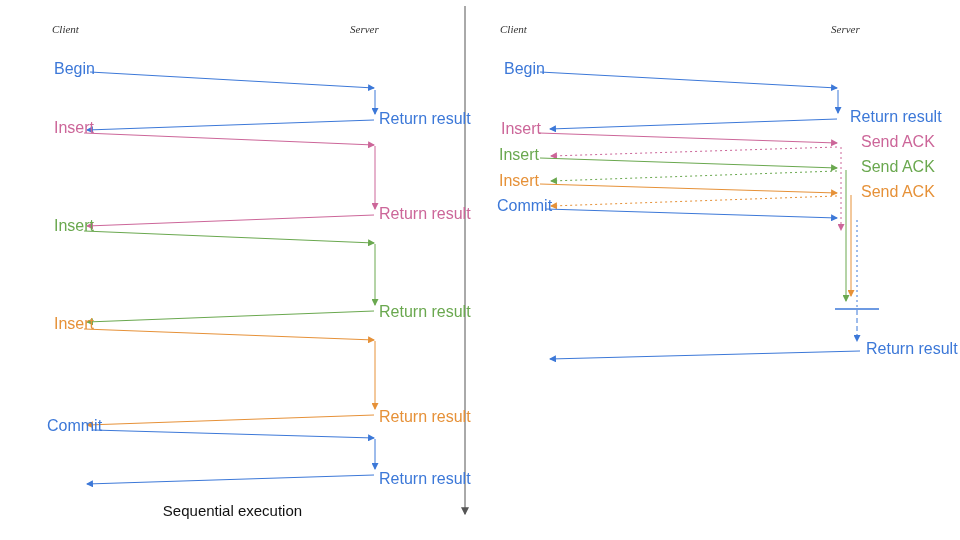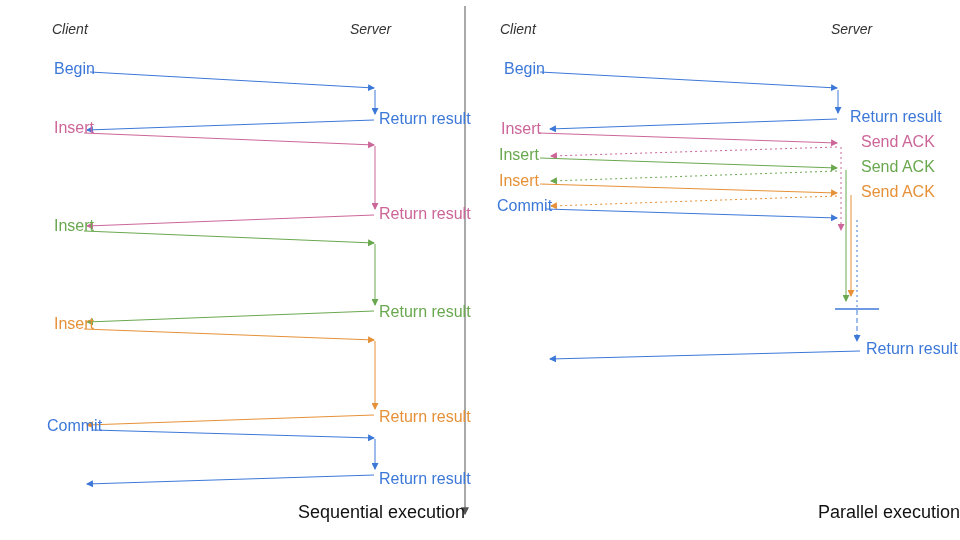--- a/index.html
+++ b/index.html
@@ -1,21 +1,21 @@
 <!DOCTYPE html>
 <html style="--blue: #3c78d8; --pink: #cc6699; --green: #6aa84f; --orange: #e69138; --axis: #555555; --header_text: #333333; --caption_text: #111111;"><head>
 <meta charset="utf-8">
 <style>
   html,body{margin:0;padding:0;background:#fff;}
   .stage{position:relative;width:960px;height:540px;background:#fff;overflow:hidden;
          font-family:"Liberation Sans",sans-serif;}
   .stage svg{position:absolute;left:0;top:0;}
   .lbl{position:absolute;font-size:16px;line-height:14px;white-space:nowrap;color:#222;}
-  .hdr{font-style:italic;font-size:14px;color:var(--header_text);}
-  .cap{position:absolute;font-size:18px;color:var(--caption_text);text-align:right;}
+  .hdr{font-style:italic;font-size:11px;color:var(--header_text);font-family:Liberation Serif, serif;}
+  .cap{position:absolute;font-size:15px;color:var(--caption_text);text-align:center;}
   .time{position:absolute;font-size:12px;font-weight:bold;color:#111;margin-top:28px;}
   .c-blue{color:var(--blue);} .c-pink{color:var(--pink);}
   .c-green{color:var(--green);} .c-orange{color:var(--orange);}
   line{stroke-width:1;fill:none;}
   .s-blue{stroke:var(--blue);} .s-pink{stroke:var(--pink);}
   .s-green{stroke:var(--green);} .s-orange{stroke:var(--orange);}
   .s-axis{stroke:var(--axis);}
   .f-blue{fill:var(--blue);} .f-pink{fill:var(--pink);}
   .f-green{fill:var(--green);} .f-orange{fill:var(--orange);}
   .f-axis{fill:var(--axis);}
@@ -124,17 +124,16 @@
   <div class="lbl c-blue" style="left:504px;top:62px">Begin</div>
   <div class="lbl c-blue" style="left:850px;top:110px">Return result</div>
   <div class="lbl c-pink" style="left:501px;top:122px">Insert</div>
   <div class="lbl c-pink" style="left:861px;top:135px">Send ACK</div>
   <div class="lbl c-green" style="left:499px;top:148px">Insert</div>
   <div class="lbl c-green" style="left:861px;top:160px">Send ACK</div>
   <div class="lbl c-orange" style="left:499px;top:174px">Insert</div>
   <div class="lbl c-orange" style="left:861px;top:185px">Send ACK</div>
   <div class="lbl c-blue" style="left:497px;top:199px">Commit</div>
   <div class="lbl c-blue" style="left:866px;top:342px">Return result</div>
-  <div class="cap" style="left:500px;top:502px;width:460px">Parallel execution</div>
 
   <div class="time" style="left:448px;top:519px">Time</div>
 
 </div>
 
 </body></html>

